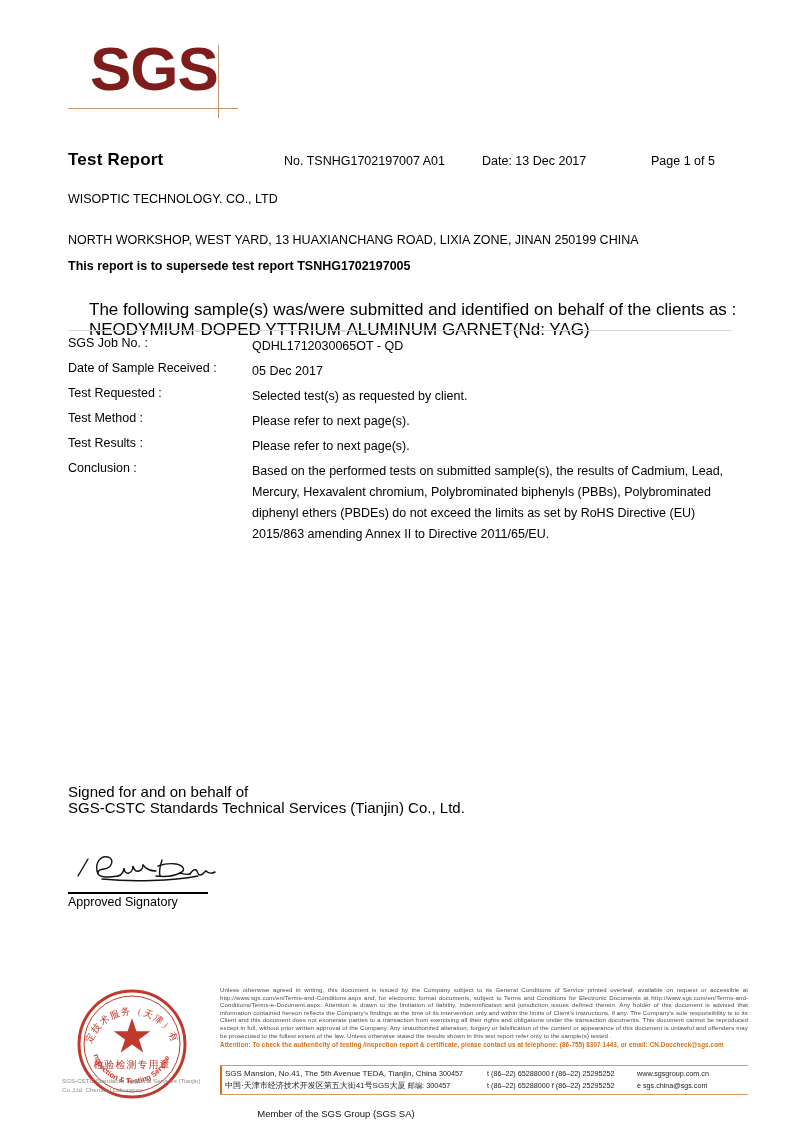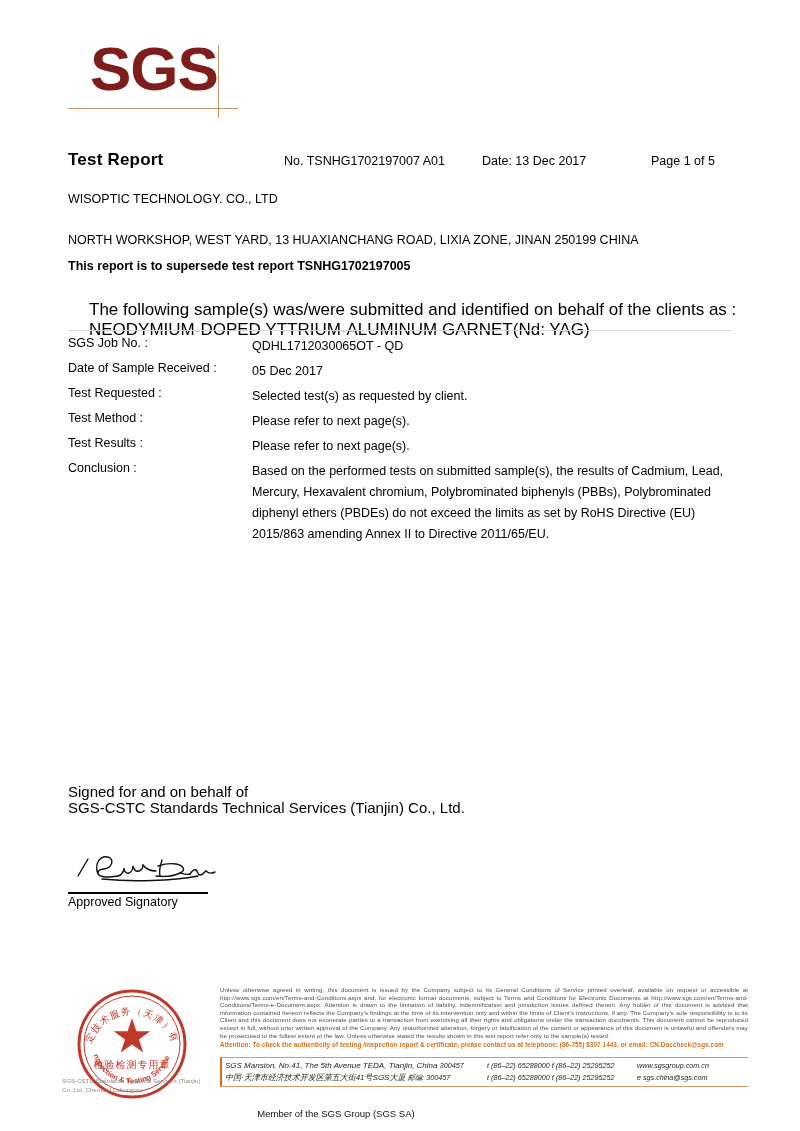--- a/index.html
+++ b/index.html
@@ -230,25 +230,24 @@
   .footer-attention {
     font-size: 6.3px;
     line-height: 8px;
     color: #d2701a;
     font-weight: bold;
     margin-top: 1.5px;
     letter-spacing: 0.1px;
   }
   .footer-contact {
     position: relative;
-    margin-top: 8px;
+    margin-top: 16px;
     border-top: 1px solid #d79a5e;
     border-bottom: 1px solid #d79a5e;
     padding: 2px 0 2px 5px;
-    font-style: italic;
   }
   .footer-contact:before {
     content: "";
     position: absolute;
     left: 0; top: 0; bottom: 0;
     width: 2px;
     background: #d2701a;
   }
   .contact-row {
     display: flex;

